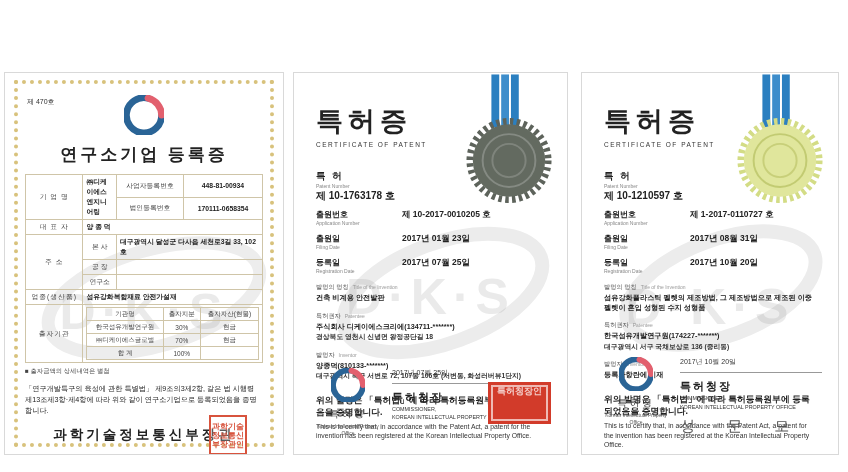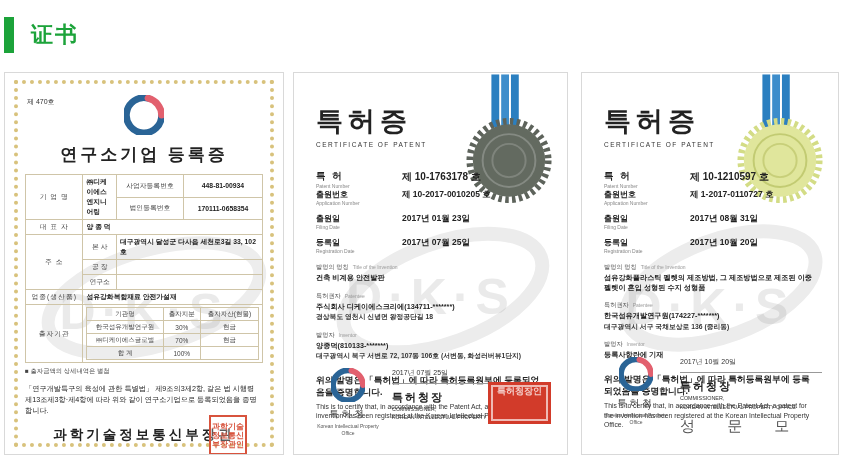--- a/index.html
+++ b/index.html
@@ -58,21 +58,21 @@
   
   .pat-in { position:relative; z-index:1; padding:30px 20px 0 22px; height:100%; }
   .pat-title { font-size:27px; font-weight:bold; color:#222; letter-spacing:5px; }
   .pat-sub { font-size:6.5px; color:#333; letter-spacing:1.5px; margin-top:2px; }
   .pat-fields { margin-top:22px; }
   .pf { display:flex; margin-bottom:7px; }
   .pf-l { width:86px; }
   .pf-k { font-size:8px; font-weight:bold; color:#222; }
   .pf-e { font-size:5px; color:#888; }
   .pf-v { font-size:8.5px; font-weight:bold; color:#222; }
-  .pf.first { margin-bottom:0; }
+  .pf.first { margin-bottom:6px;flex-direction:column; }
   .pf.first .pf-k { font-size:9.5px; letter-spacing:2px; }
   .pf.first .pf-v { font-size:10px; }
   .pat-block { margin-top:9px; }
   .pb-k { font-size:6.2px; color:#555; }
   .pb-k .en { font-size:5px; color:#999; margin-left:4px; }
   .pb-v { font-size:7.2px; font-weight:bold; color:#222; margin-top:1px; line-height:1.35; }
   .pb-v2 { font-size:6.8px; color:#333; }
   .pat-stm { margin-top:14px; }
   .pat-stm-ko { font-size:8.8px; font-weight:bold; color:#222; }
   .pat-stm-en { font-size:6.8px; color:#333; line-height:1.4; margin-top:3px; }
@@ -91,24 +91,20 @@
     font-weight:bold; line-height:1.1; overflow:hidden; word-break:break-all; text-align:center; }
   .signature { font-size:15px; color:#555; letter-spacing:14px; margin-top:6px; white-space:nowrap; }
 
   .medal { position:absolute; top:0px; right:14px; width:88px; height:132px; z-index:1; }
 </style>
 </head>
 <body>
 
 <div class="page">
 
-  <div class="hdr">
-    <div class="hdr-bar"></div>
-    <div class="hdr-title">证书</div>
-  </div>
 
   <div class="cards">
 
     <div class="card card1">
       <div class="c1-frame"></div>
       <svg class="swoosh" viewBox="0 0 280 210" preserveAspectRatio="none">
         <ellipse cx="150" cy="105" rx="110" ry="48" fill="none" stroke="#ededed" stroke-width="13" transform="rotate(-16 150 105)"></ellipse>
       </svg>
       <div class="wmark">D·K·S</div>
       <div class="c1-in z">

